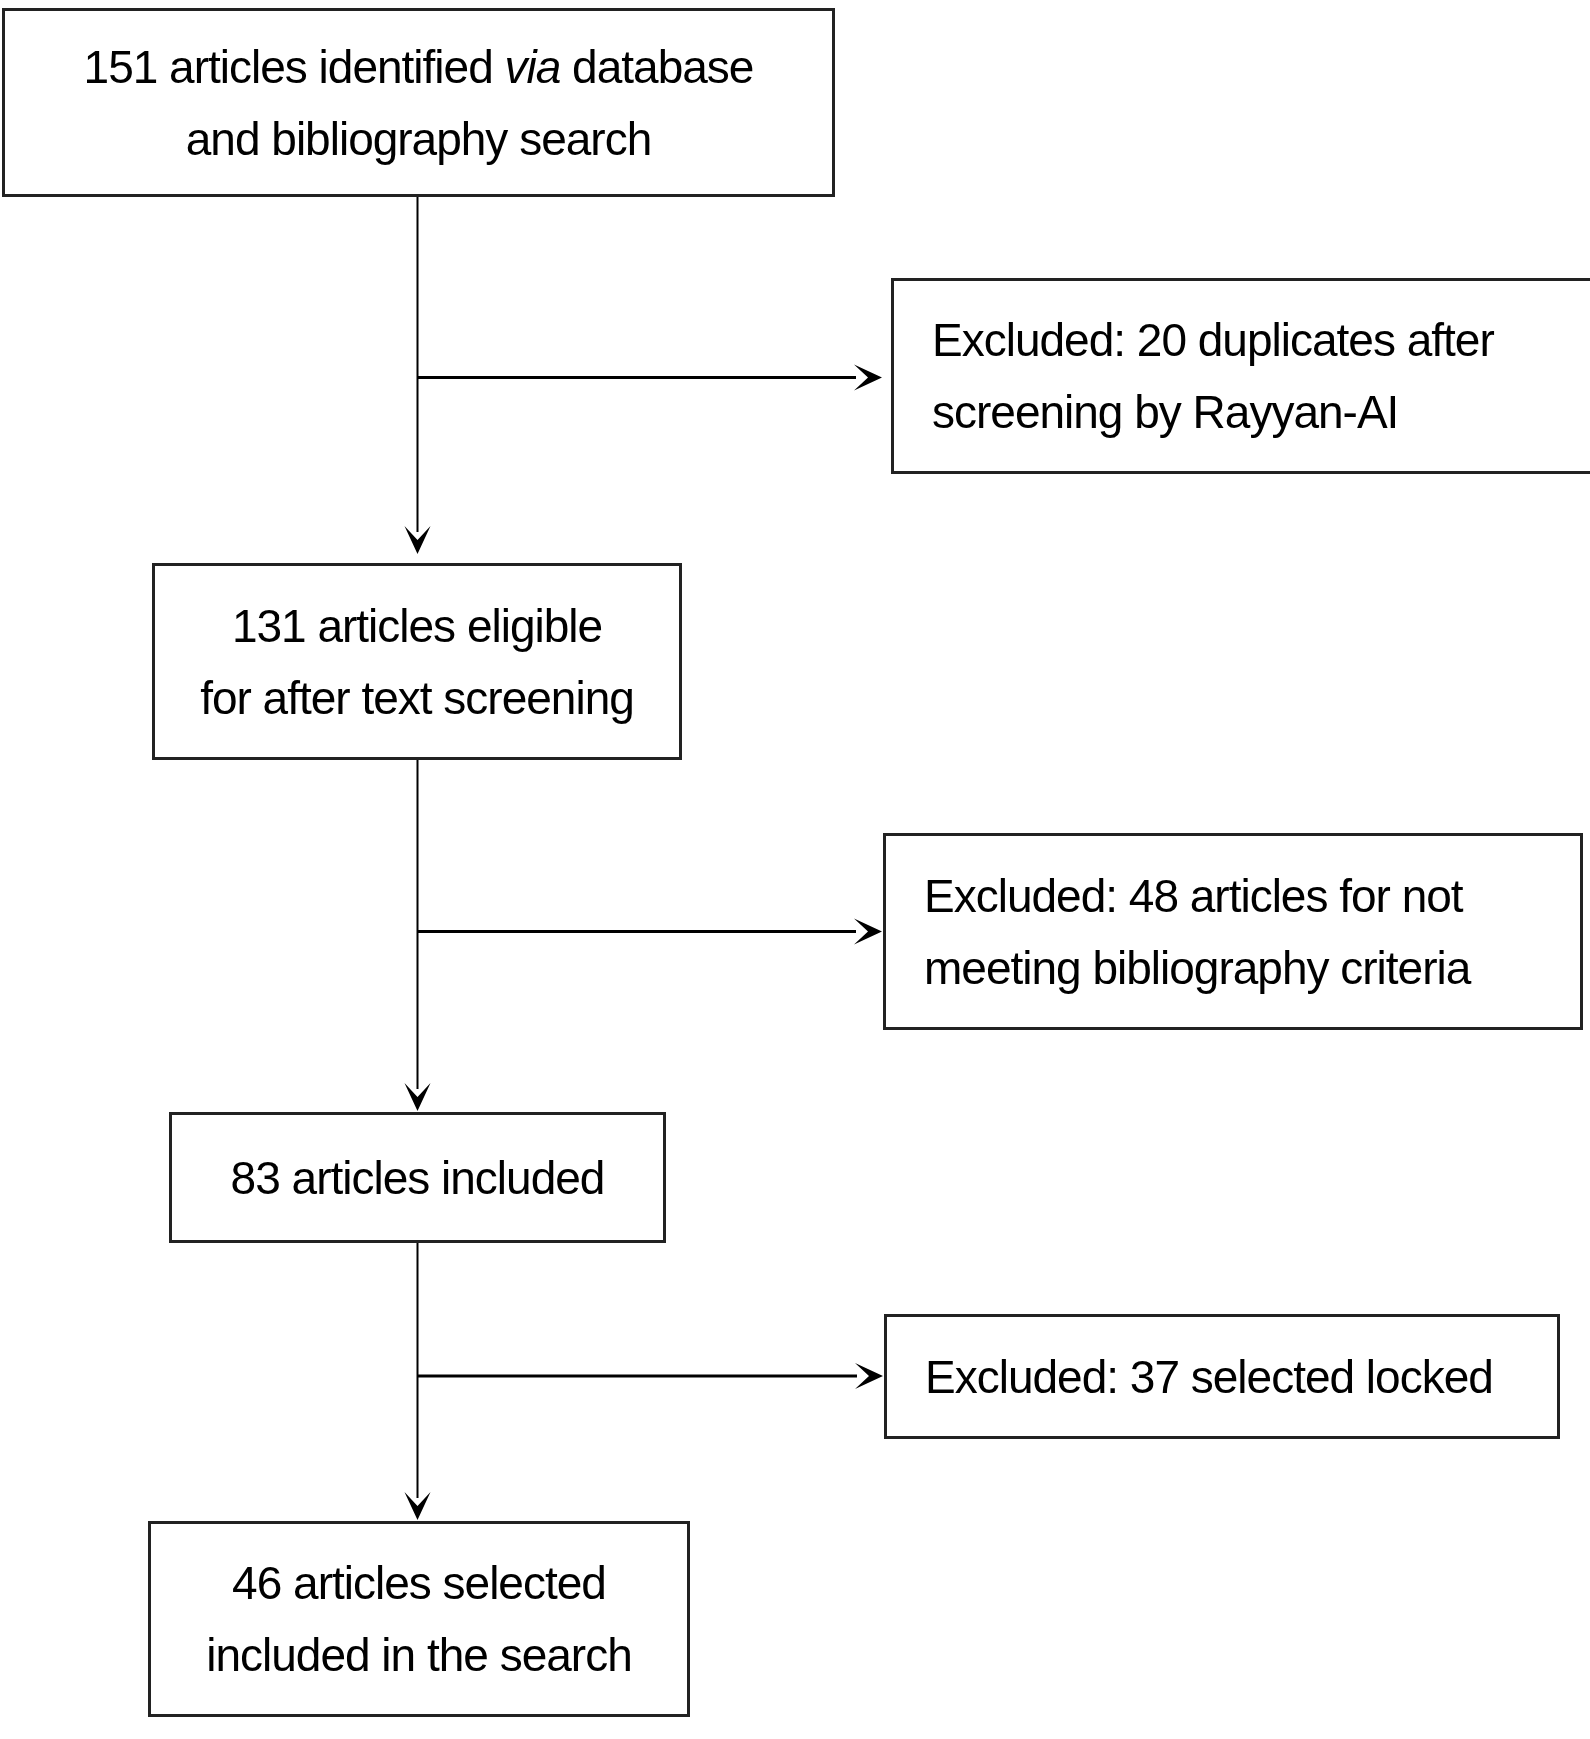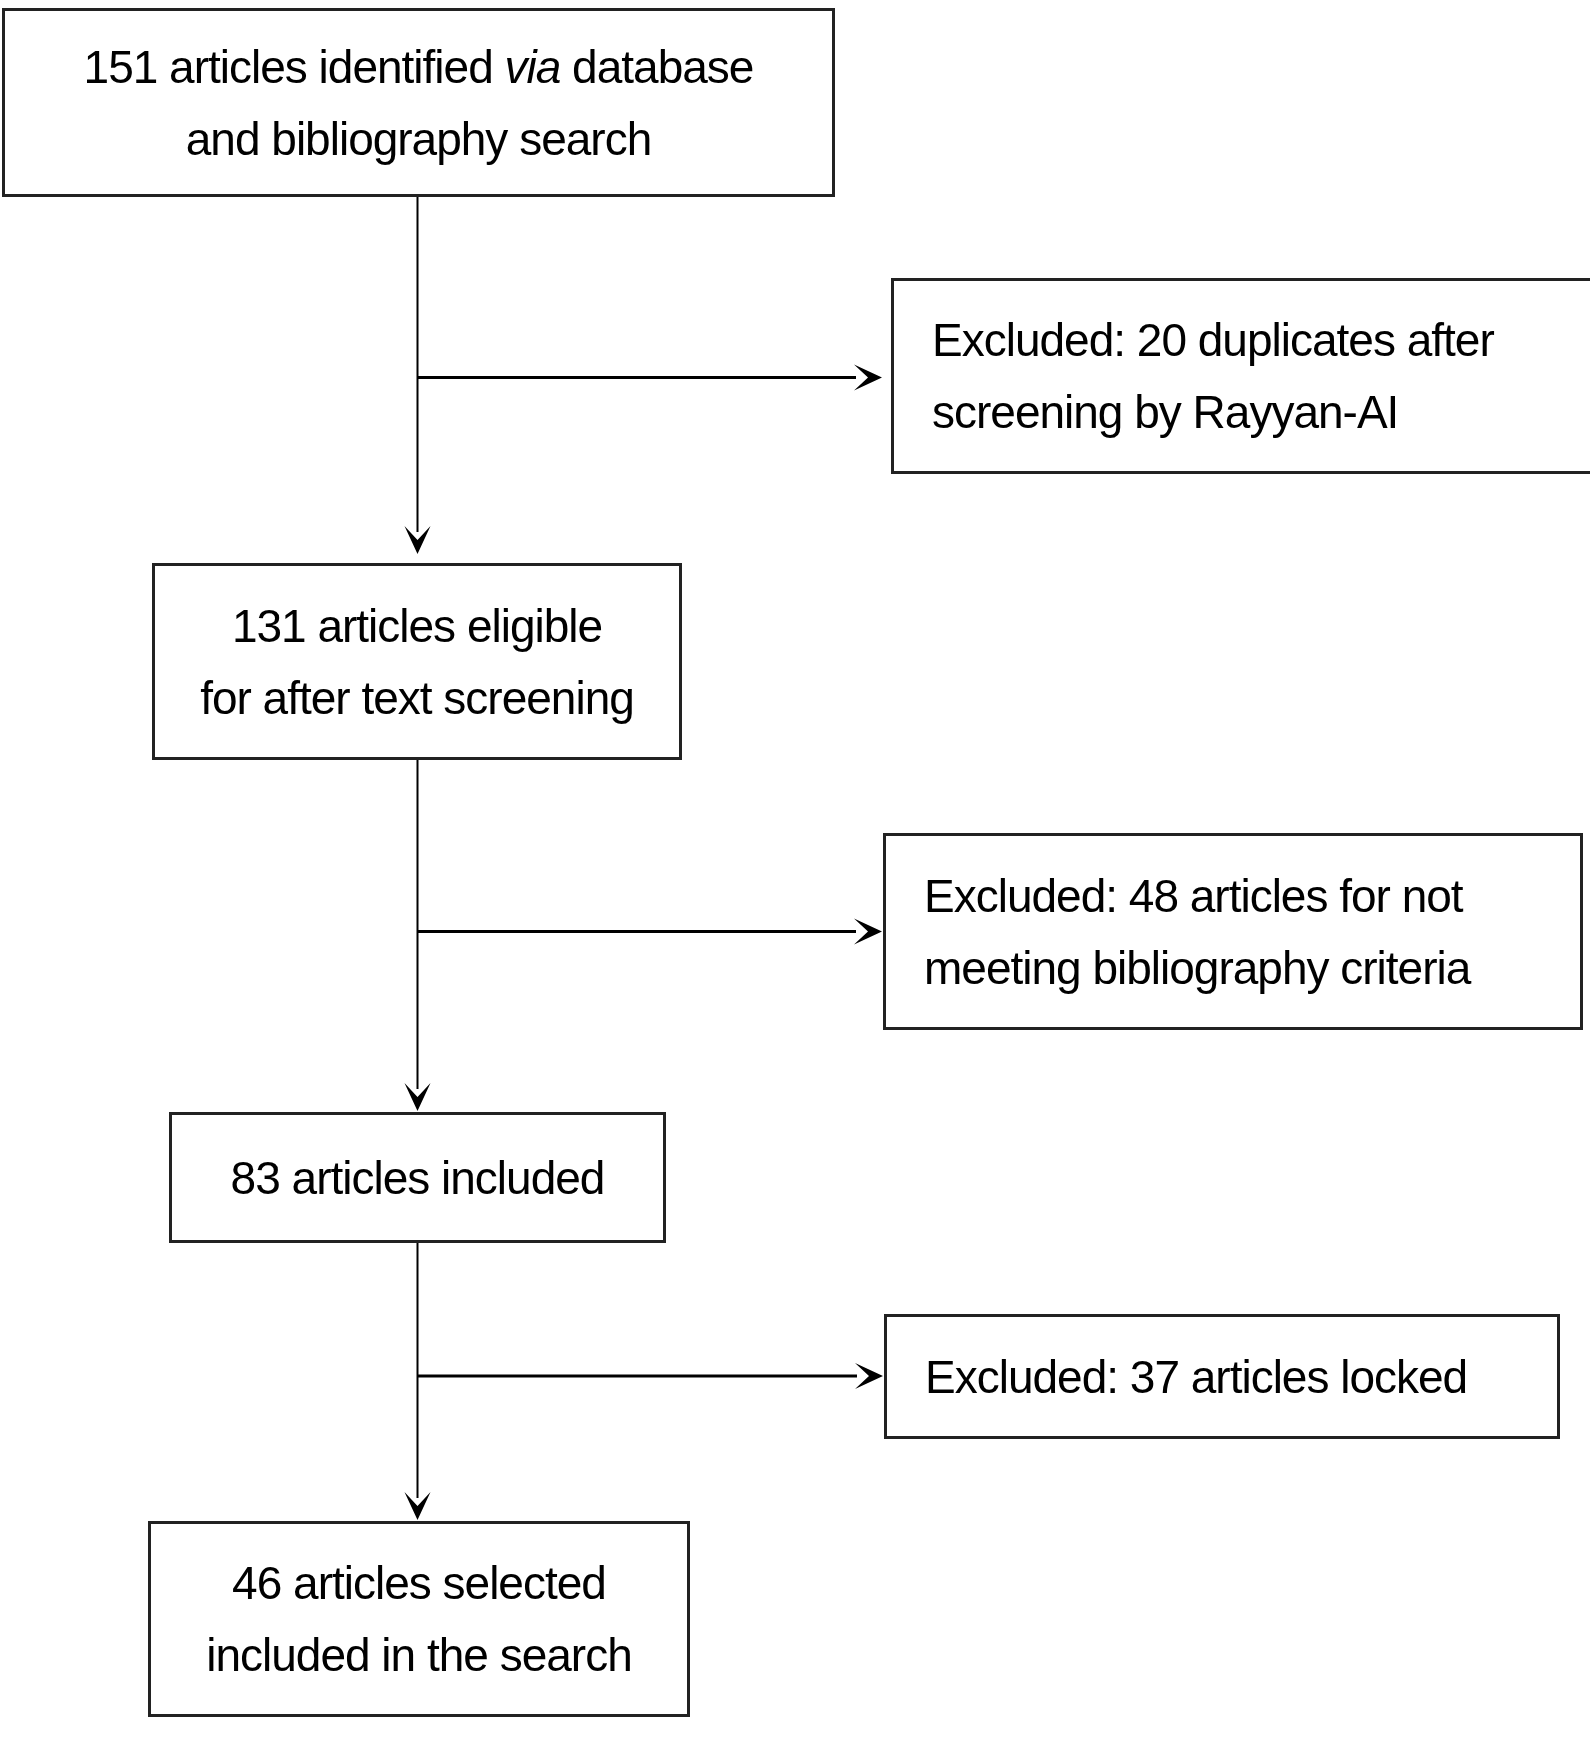--- a/index.html
+++ b/index.html
@@ -98,21 +98,21 @@
   <div class="node leftpad" id="node-excl-criteria">
     <div class="line"><span>Excluded: </span><span class="b">48</span><span> articles for not</span></div>
     <div class="line">meeting bibliography criteria</div>
   </div>
 
   <div class="node center" id="node-included">
     <div class="line"><span class="b">83</span><span> articles included</span></div>
   </div>
 
   <div class="node leftpad" id="node-excl-locked">
-    <div class="line"><span>Excluded: </span><span class="b">37</span><span> articles locked</span></div>
+    <div class="line"><span>Excluded: </span><span class="b">37</span><span> selected locked</span></div>
   </div>
 
   <div class="node center" id="node-selected">
     <div class="line"><span class="b">46</span><span> articles selected</span></div>
     <div class="line">included in the search</div>
   </div>
 
 </div>
 
 </body></html>

